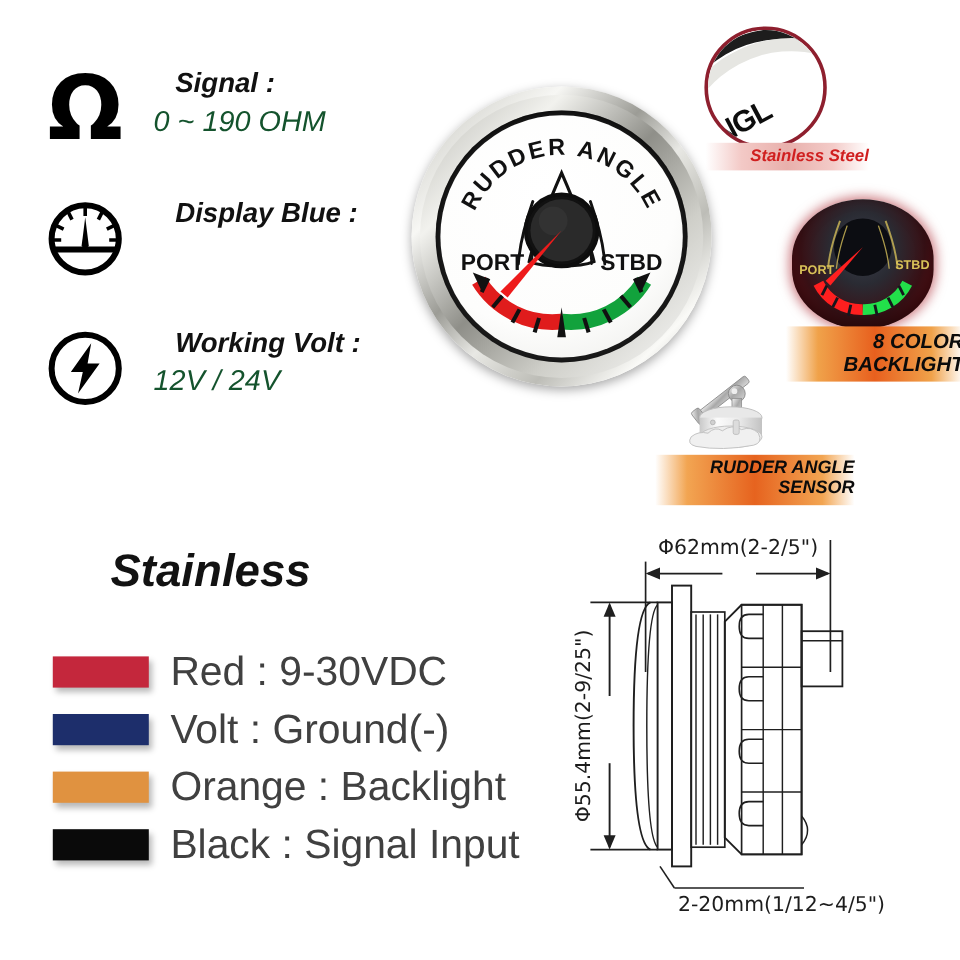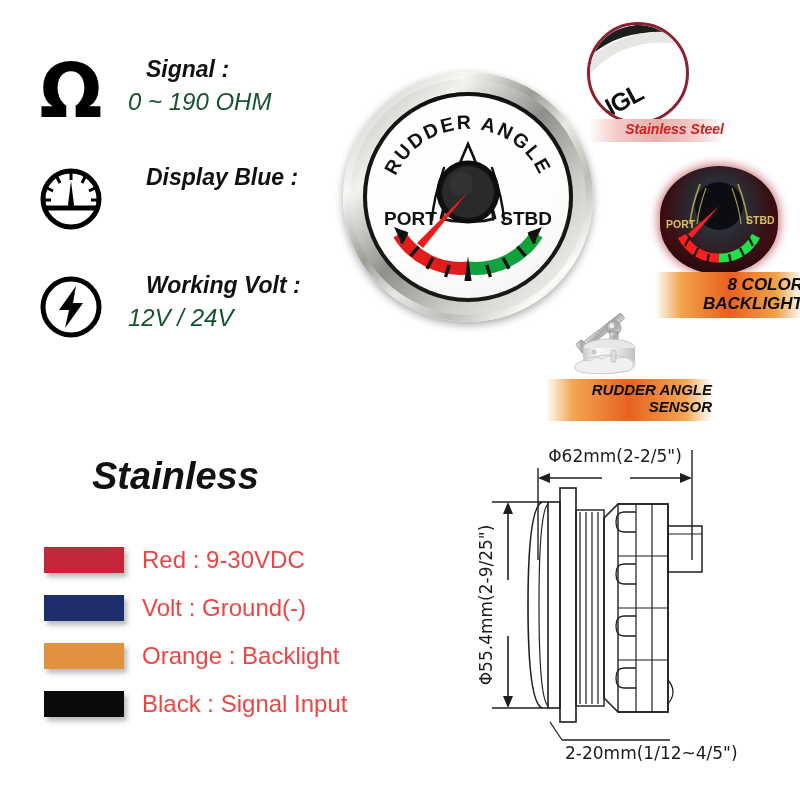--- a/index.html
+++ b/index.html
@@ -130,21 +130,21 @@
   .conn-title{
     position:absolute;left:92px;top:455px;font-size:38px;font-weight:bold;
     font-style:italic;color:#121212;letter-spacing:0px;
   }
   .wire-list{position:absolute;left:44px;top:536px;width:400px;}
   .wire-row{position:relative;height:48px;display:flex;align-items:center;}
   .wire-chip{
     width:80px;height:26px;margin-right:18px;flex:0 0 auto;
     box-shadow:3px 4px 5px rgba(0,0,0,.28);
   }
-  .wire-label{font-size:24px;color:#ef4444;white-space:nowrap;line-height:28px;}
+  .wire-label{font-size:34px;color:#404040;white-space:nowrap;line-height:28px;}
 
   
   .draw-wrap{position:absolute;left:470px;top:440px;width:330px;height:330px;}
   .draw-wrap svg{position:absolute;left:0;top:0;}
   .dim-text{
     font-family:"DejaVu Sans", sans-serif;font-size:17px;fill:#1c1c1c;
   }
   .dim-text-v{
     font-family:"DejaVu Sans", sans-serif;font-size:17px;fill:#1c1c1c;
   }

